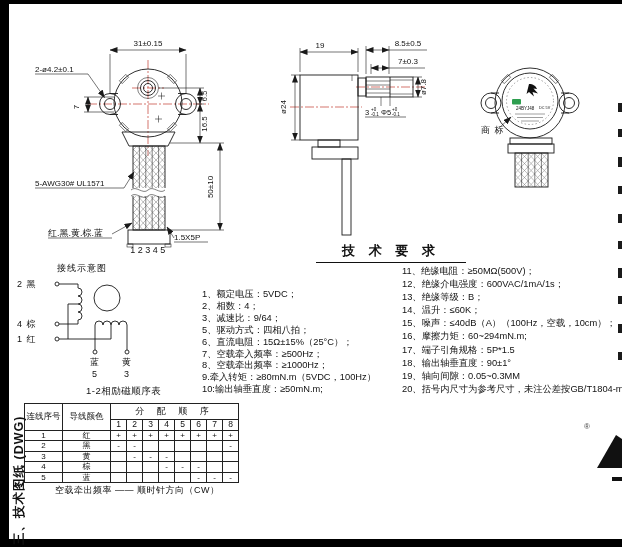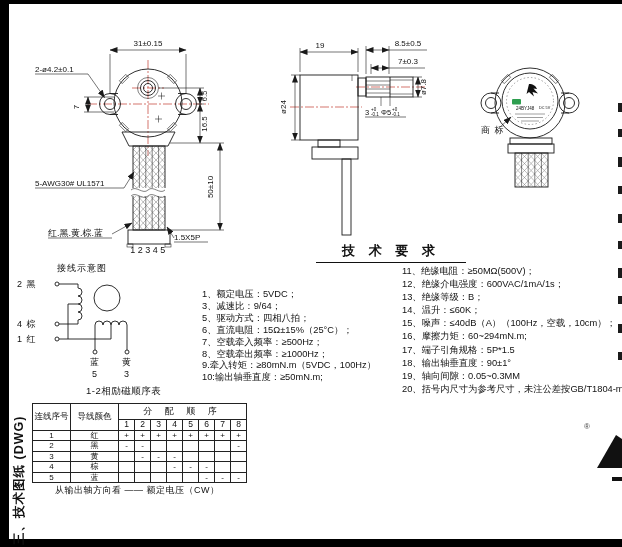--- a/index.html
+++ b/index.html
@@ -19,21 +19,21 @@
   .cjk9{font-size:9px;letter-spacing:1px;}
   .tiny{font-size:4.5px;}
   
   .tech-title{position:absolute;left:316px;top:242px;width:150px;text-align:center;
       font-size:13px;font-weight:bold;letter-spacing:5px;border-bottom:1.6px solid #111;
       padding-bottom:2px;white-space:nowrap;}
   .tcol{position:absolute;white-space:nowrap;font-size:9.3px;}
   .tcol-l{left:202px;top:265px;line-height:11.9px;margin-top:24px;}
   .tcol-r{left:402px;top:265px;line-height:13.1px;}
   
-  .seq{position:absolute;left:32px;top:403px;border-collapse:collapse;table-layout:fixed;}
+  .seq{position:absolute;left:24px;top:403px;border-collapse:collapse;table-layout:fixed;}
   .seq th,.seq td{border:1px solid #222;padding:0;text-align:center;font-weight:normal;
       font-size:8px;line-height:9.5px;height:9.5px;overflow:hidden;}
   .seq th{font-size:8.5px;}
   .seq .order{letter-spacing:5px;font-size:9px;height:15px;text-align:center;}
   .tbl-title{position:absolute;left:86px;top:385px;font-size:9.5px;letter-spacing:.5px;}
   .tbl-footer{position:absolute;left:55px;top:484px;font-size:9px;letter-spacing:.5px;}
   .vlabel{position:absolute;left:11px;top:545px;width:162px;height:18px;
       transform:rotate(-90deg);transform-origin:0 0;font-size:12.5px;font-weight:bold;
       letter-spacing:1px;white-space:nowrap;}
   .frag{position:absolute;width:4px;background:#1b1b1b;}
@@ -260,20 +260,21 @@
       <line class="thin" x1="66.4" y1="98" x2="66.4" y2="132"></line>
     </g>
 
     <text class="cjk9" x="6" y="78">商 标</text>
     <line class="dim" x1="24" y1="73" x2="36" y2="62" marker-end="url(#mR)"></line>
   </svg>
 
   <div class="tech-title">技 术 要 求</div>
   <div class="tcol tcol-l">
     <div>1、额定电压：5VDC；</div>
+    <div>2、相数：4；</div>
     <div>3、减速比：9/64；</div>
     <div>5、驱动方式：四相八拍；</div>
     <div>6、直流电阻：15Ω±15%（25°C）；</div>
     <div>7、空载牵入频率：≥500Hz；</div>
     <div>8、空载牵出频率：≥1000Hz；</div>
     <div>9.牵入转矩：≥80mN.m（5VDC，100Hz）</div>
     <div>10:输出轴垂直度：≥50mN.m;</div>
   </div>
   <div class="tcol tcol-r">
     <div>11、绝缘电阻：≥50MΩ(500V)；</div>
@@ -408,21 +409,21 @@
       <td></td>
       <td></td>
       <td></td>
       <td>-</td>
       <td>-</td>
       <td>-</td>
     </tr>
   </tbody>
     </table>
 
-  <div class="tbl-footer">从输出轴方向看 —— 额定电压（CW）</div>
+  <div class="tbl-footer">空载牵出频率 —— 顺时针方向（CW）</div>
 
   <div>
     <div class="frag" style="left:618px;top:103px;height:9px;"></div>
     <div class="frag" style="left:618px;top:129px;height:8px;"></div>
     <div class="frag" style="left:618px;top:157px;height:10px;"></div>
     <div class="frag" style="left:618px;top:186px;height:8px;"></div>
     <div class="frag" style="left:618px;top:214px;height:9px;"></div>
     <div class="frag" style="left:618px;top:241px;height:8px;"></div>
     <div class="frag" style="left:618px;top:268px;height:10px;"></div>
     <div class="frag" style="left:618px;top:296px;height:8px;"></div>

